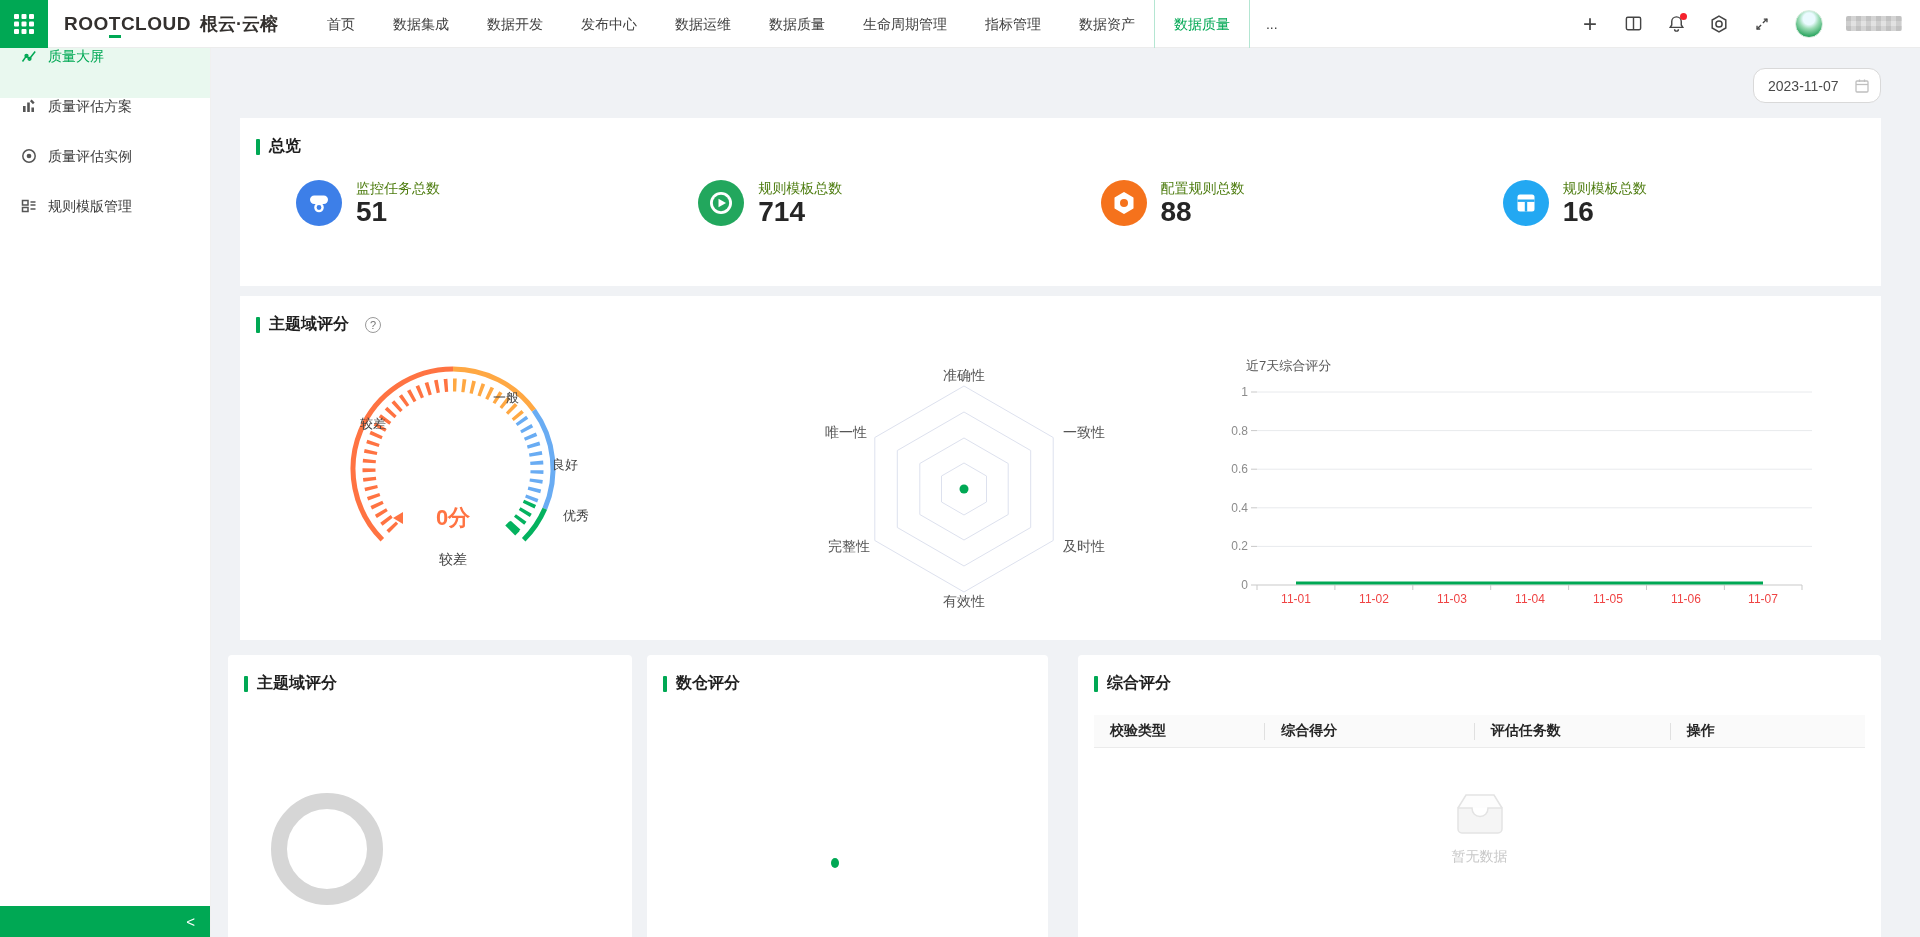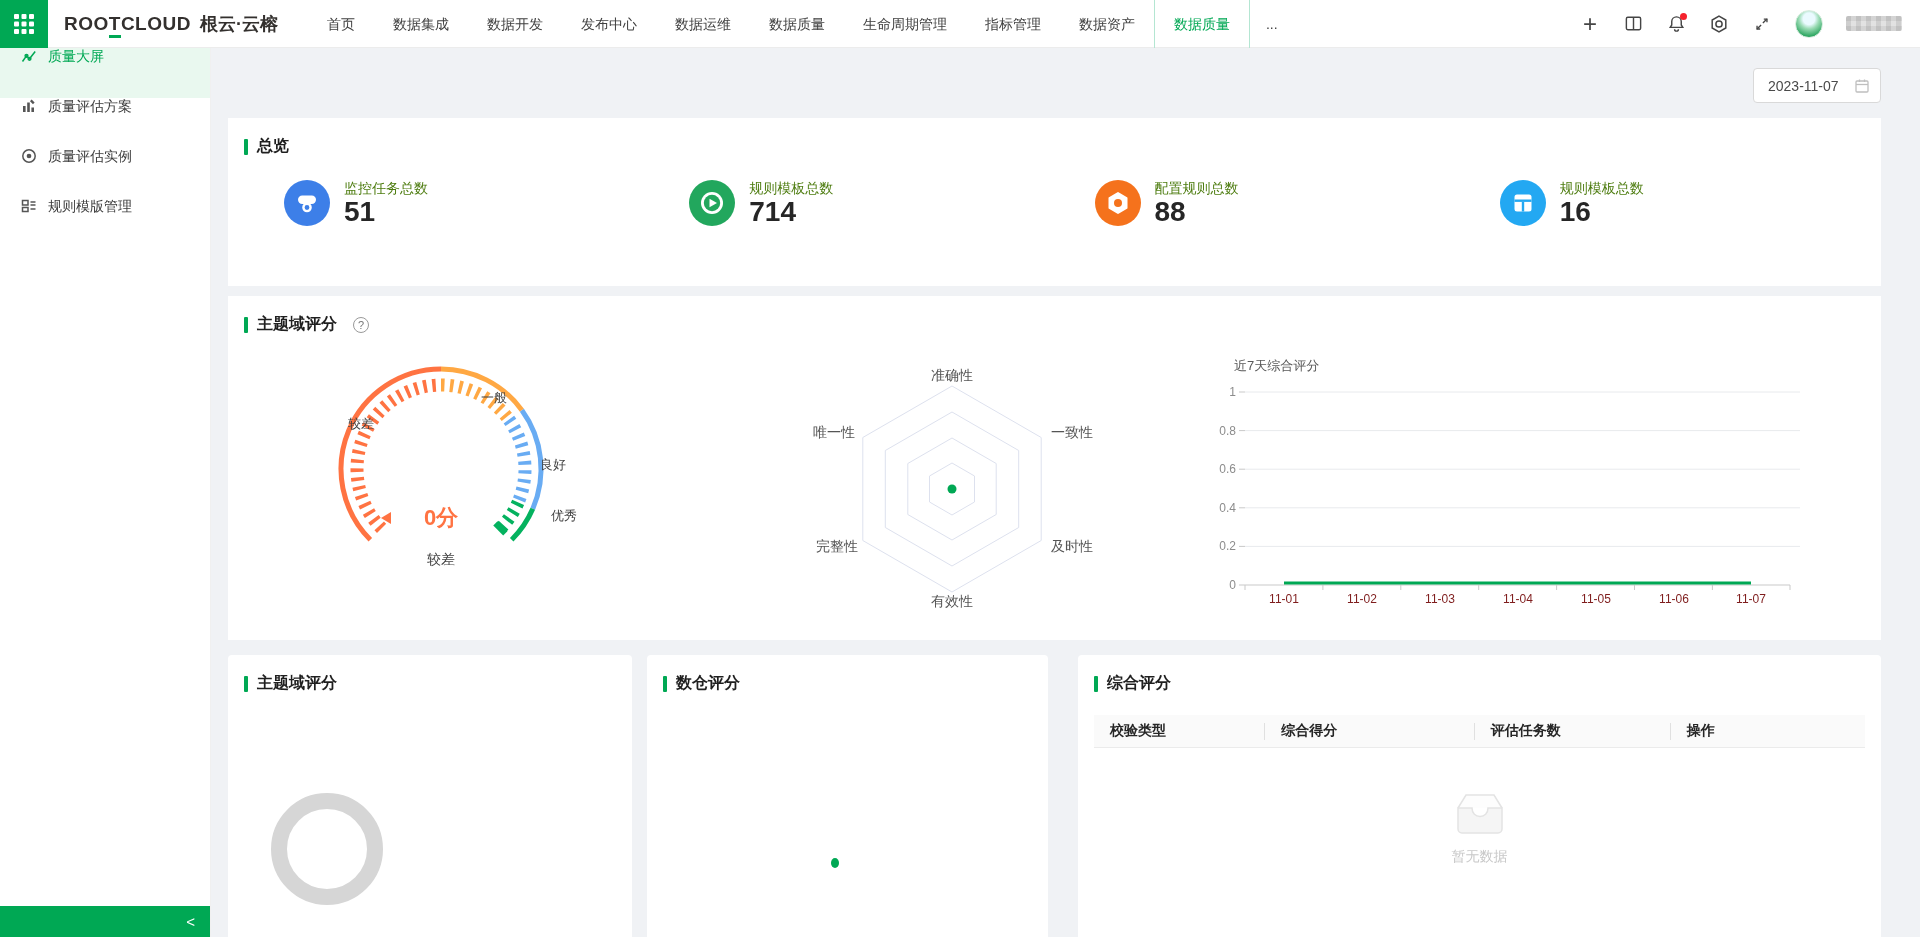--- a/index.html
+++ b/index.html
@@ -27,23 +27,23 @@
   
   .sidebar{position:absolute;top:48px;left:0;bottom:0;width:211px;background:#fff;border-right:1px solid #f0f0f0;z-index:10}
   .side-item{height:50px;display:flex;align-items:flex-start;padding-left:21px;gap:11px;font-size:14px;color:#3d3d3d;cursor:pointer}
   .side-item svg{stroke:#555;fill:none;stroke-width:1.5;flex:0 0 16px}
   .side-item.active{background:#e9f8ef;color:#00a854}
   .side-item.active svg{stroke:#00a854}
   .collapse{position:absolute;bottom:0;left:0;width:100%;height:31px;background:#00a854;color:#fff;display:flex;align-items:center;justify-content:flex-end;padding-right:15px;font-size:15px;cursor:pointer}
   
   .main{position:absolute;left:211px;top:48px;width:1709px;height:889px;overflow:hidden;background:#f0f2f5}
   .toolbar{position:relative;height:70px}
-  .datepicker{position:absolute;right:39px;top:20px;width:128px;height:35px;background:#fff;border:1px solid #d9d9d9;border-radius:4px;display:flex;align-items:center;justify-content:space-between;padding:0 10px 0 14px;cursor:pointer}
+  .datepicker{position:absolute;right:39px;top:20px;width:128px;height:35px;background:#fff;border:1px solid #d9d9d9;border-radius:12px;display:flex;align-items:center;justify-content:space-between;padding:0 10px 0 14px;cursor:pointer}
   .datepicker .dval{font-size:14px;color:#4a4a4a}
-  .card{background:#fff;border-radius:0;margin:0 39px 0 17px}
+  .card{background:#fff;border-radius:0;margin:0 39px 0 29px}
   .card-title{display:flex;align-items:center;gap:9px}
   .tbar{width:4px;height:16px;background:#00a854;border-radius:1px}
   .ttext{font-size:16px;font-weight:bold;color:#1f1f1f}
   .help{width:16px;height:16px;border:1px solid #9a9a9a;border-radius:50%;font-size:11px;color:#777;display:flex;align-items:center;justify-content:center;margin-left:7px;cursor:pointer}
   
   .ov-card{height:168px;padding:18px 16px}
   .stats{display:flex;margin-top:22px}
   .stat{width:25%;display:flex;align-items:center;padding-left:40px;gap:14px}
   .stat-ic{width:46px;height:46px;border-radius:50%;display:flex;align-items:center;justify-content:center;flex:0 0 46px}
   .ic-blue{background:#3d7fe8}.ic-green{background:#22a75d}.ic-orange{background:#f5721c}.ic-lblue{background:#23a8f2}
@@ -53,21 +53,21 @@
   .q-card{height:344px;margin-top:10px;padding:18px 16px}
   .charts{position:relative;height:286px;margin-top:8px}
   .charts svg.layer{position:absolute;left:0;top:0}
   .lbl{position:absolute;transform:translate(-50%,-50%);font-size:13px;color:#434343;white-space:nowrap}
   .lbl14{font-size:14px;color:#555}
   .gvalue{position:absolute;transform:translate(-50%,-50%);font-size:22px;font-weight:bold;color:#ff7342}
   .gpointer{position:absolute;width:0;height:0;border-top:6px solid transparent;border-bottom:6px solid transparent;border-right:10px solid #ff7342;transform:translate(-50%,-50%)}
   .gstatus{position:absolute;transform:translate(-50%,-50%);font-size:14px;color:#434343}
   .trend-title{position:absolute;transform:translateY(-50%);font-size:13px;color:#595959}
   .ytick{position:absolute;width:34px;text-align:right;transform:translateY(-50%);font-size:12px;color:#8c8c8c}
-  .xtick{position:absolute;transform:translate(-50%,-50%);font-size:12px;color:#7f1d1d}
+  .xtick{position:absolute;transform:translate(-50%,-50%);font-size:12px;color:#ef4444}
   
   .brow{display:flex;margin:15px 39px 0 17px;height:380px}
   .bcard{background:#fff;border-radius:4px;padding:18px 16px;position:relative;overflow:hidden}
   .bc1{width:404px}.bc2{width:401px;margin-left:15px}.bc3{flex:1;margin-left:30px}
   .donut{position:absolute;left:43px;top:138px;width:112px;height:112px;border:16px solid #d6d6d6;border-radius:50%}
   .gdot{position:absolute;left:184px;top:203px;width:8px;height:10px;border-radius:50%;background:#00a854}
   
   .qtable{margin-top:21px}
   .thead{display:flex;height:33px;background:#fafafa;border-bottom:1px solid #ebebeb;align-items:center}
   .th{font-size:14px;font-weight:bold;color:#262626;padding-left:16px;position:relative;height:100%;display:flex;align-items:center}

